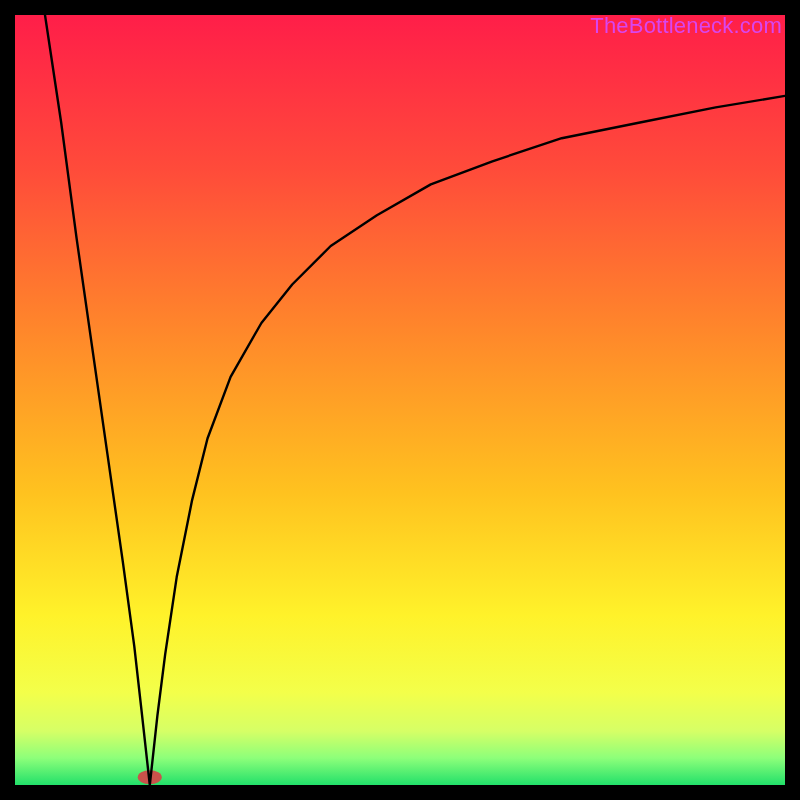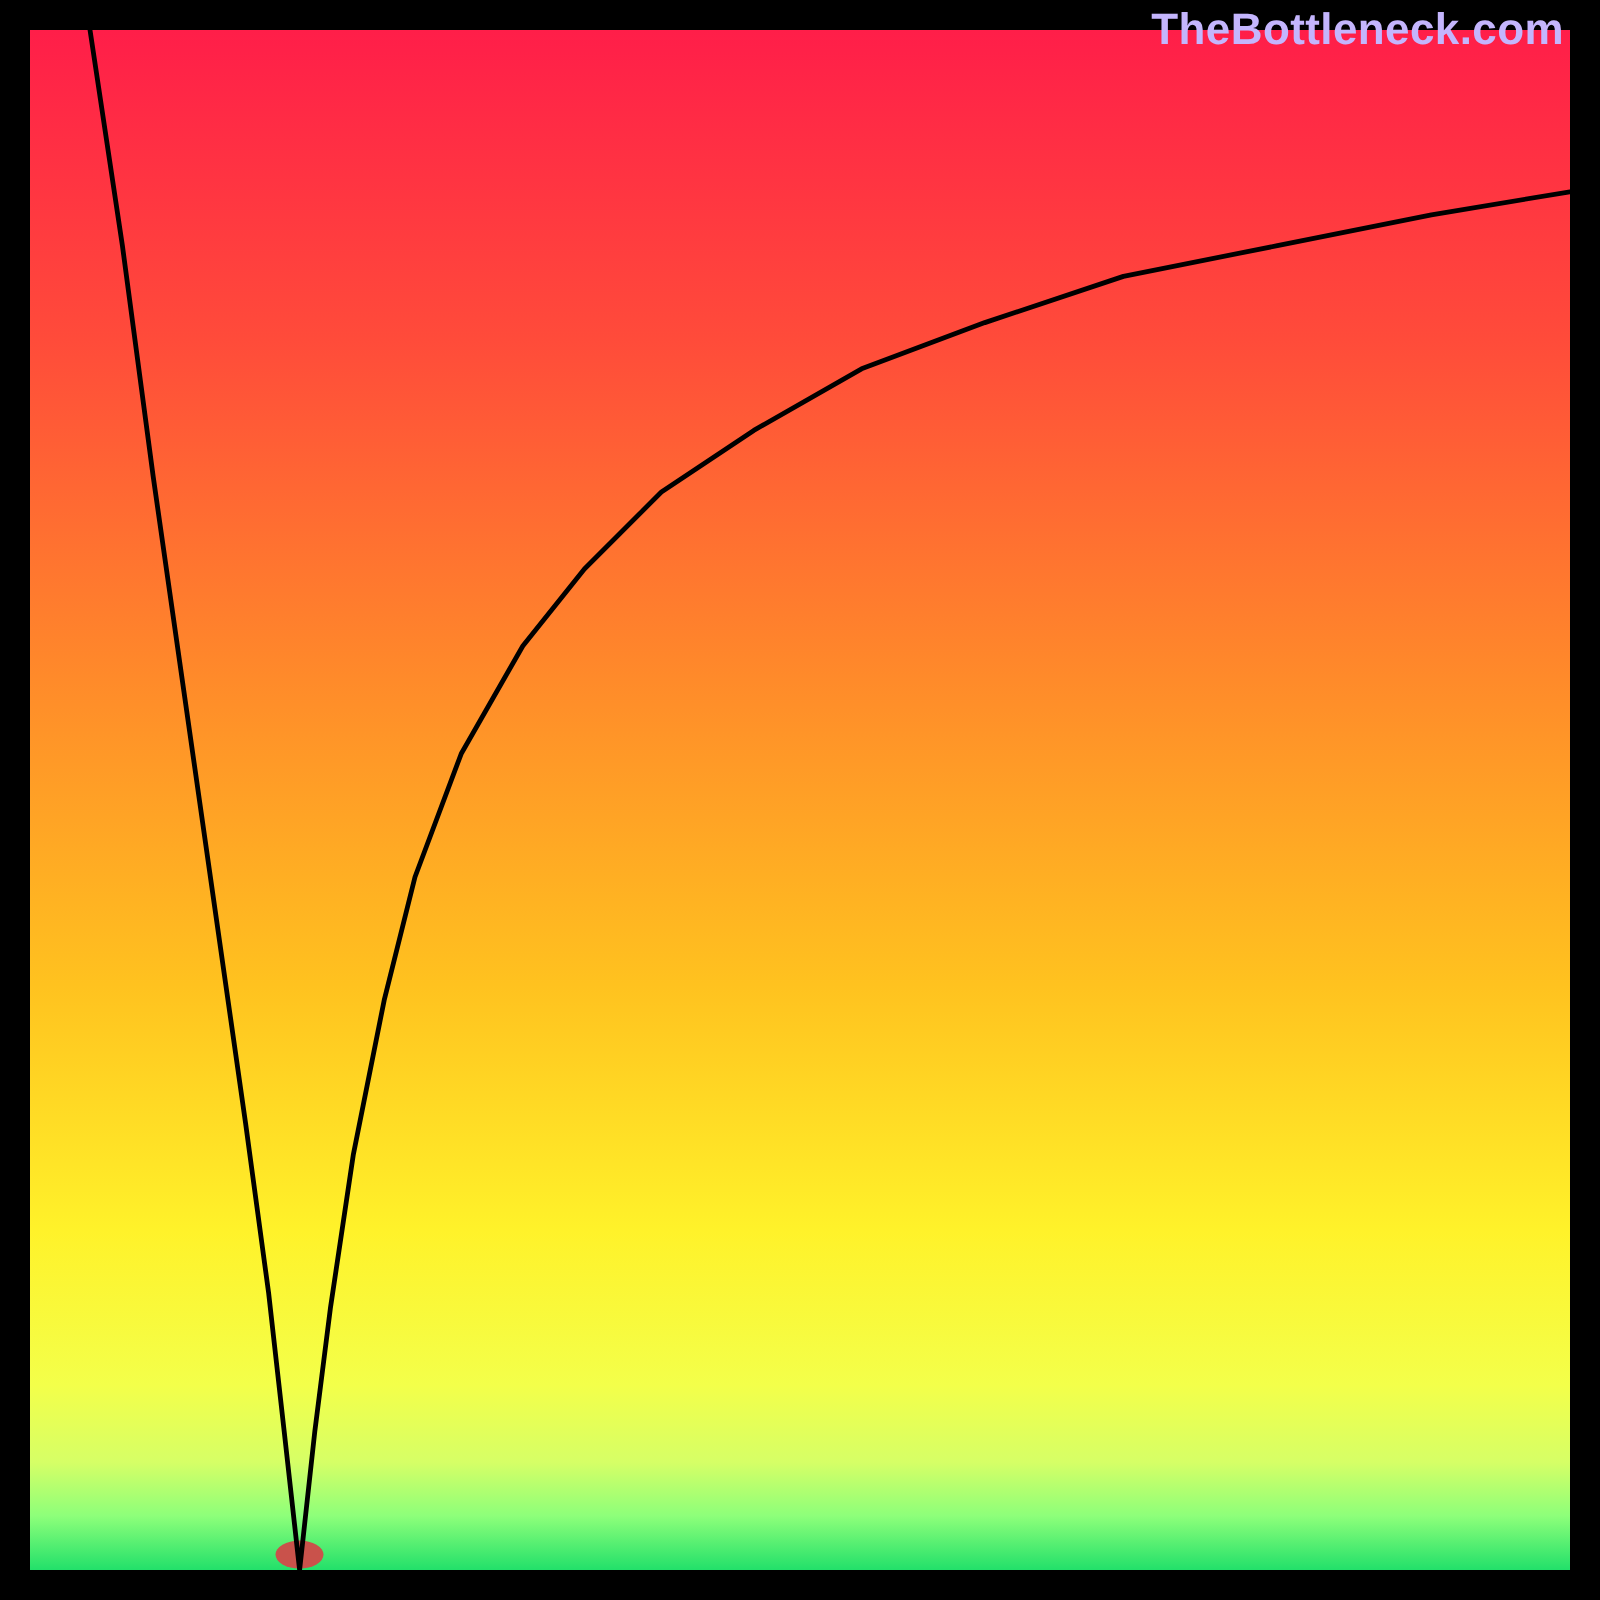--- a/index.html
+++ b/index.html
@@ -21,25 +21,25 @@
   }
   .plot-area {
     position: absolute;
     left: 0;
     top: 0;
     width: 770px;
     height: 770px;
   }
   .watermark {
     position: absolute;
-    top: 2px;
+    top: 13px;
     right: 18px;
-    color: #c4b5fd;
+    color: #d946ef;
     font-size: 22px;
-    font-weight: 700;
+    font-weight: 400;
     letter-spacing: 0.2px;
   }
 </style>
 </head>
 <body>
 
 <div class="frame">
   <svg class="plot-area" viewBox="0 0 770 770" preserveAspectRatio="none">
     <defs>
       <linearGradient id="bg-grad" x1="0" y1="0" x2="0" y2="1">

